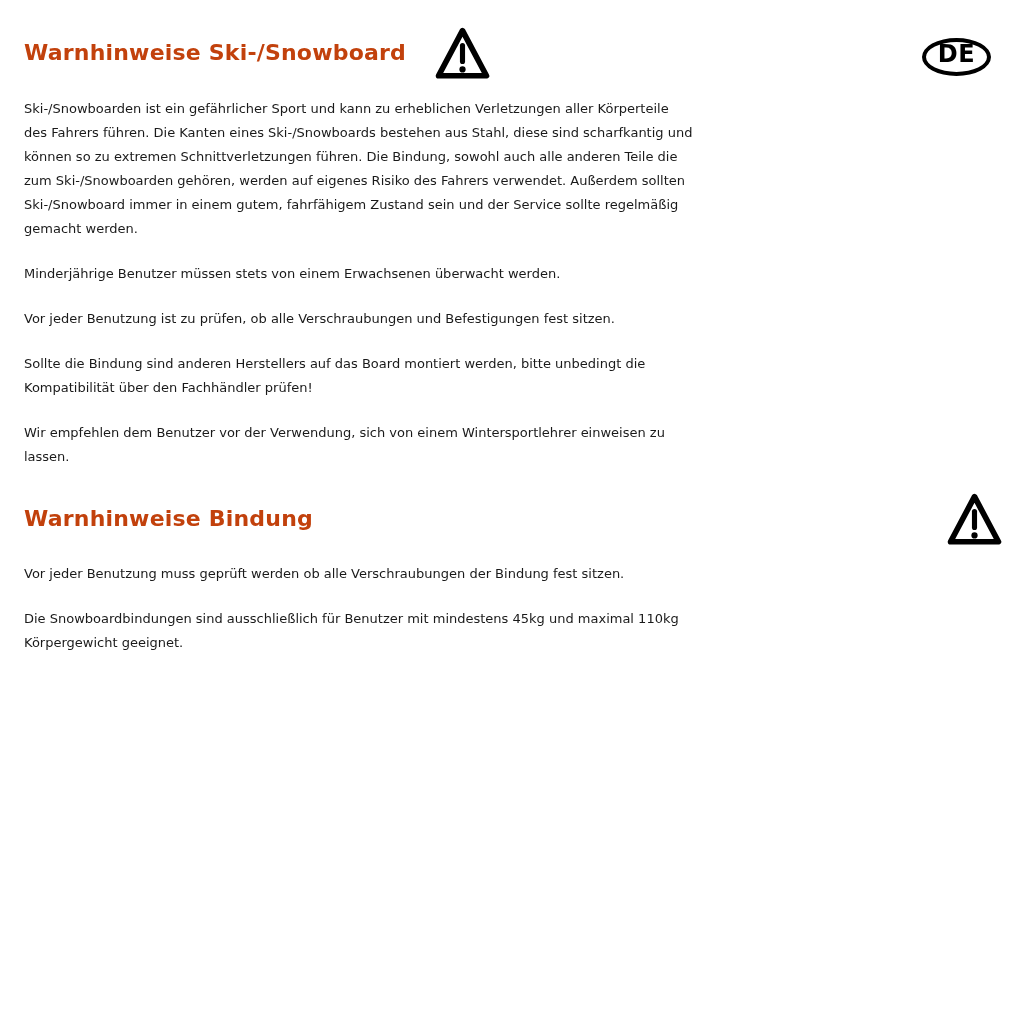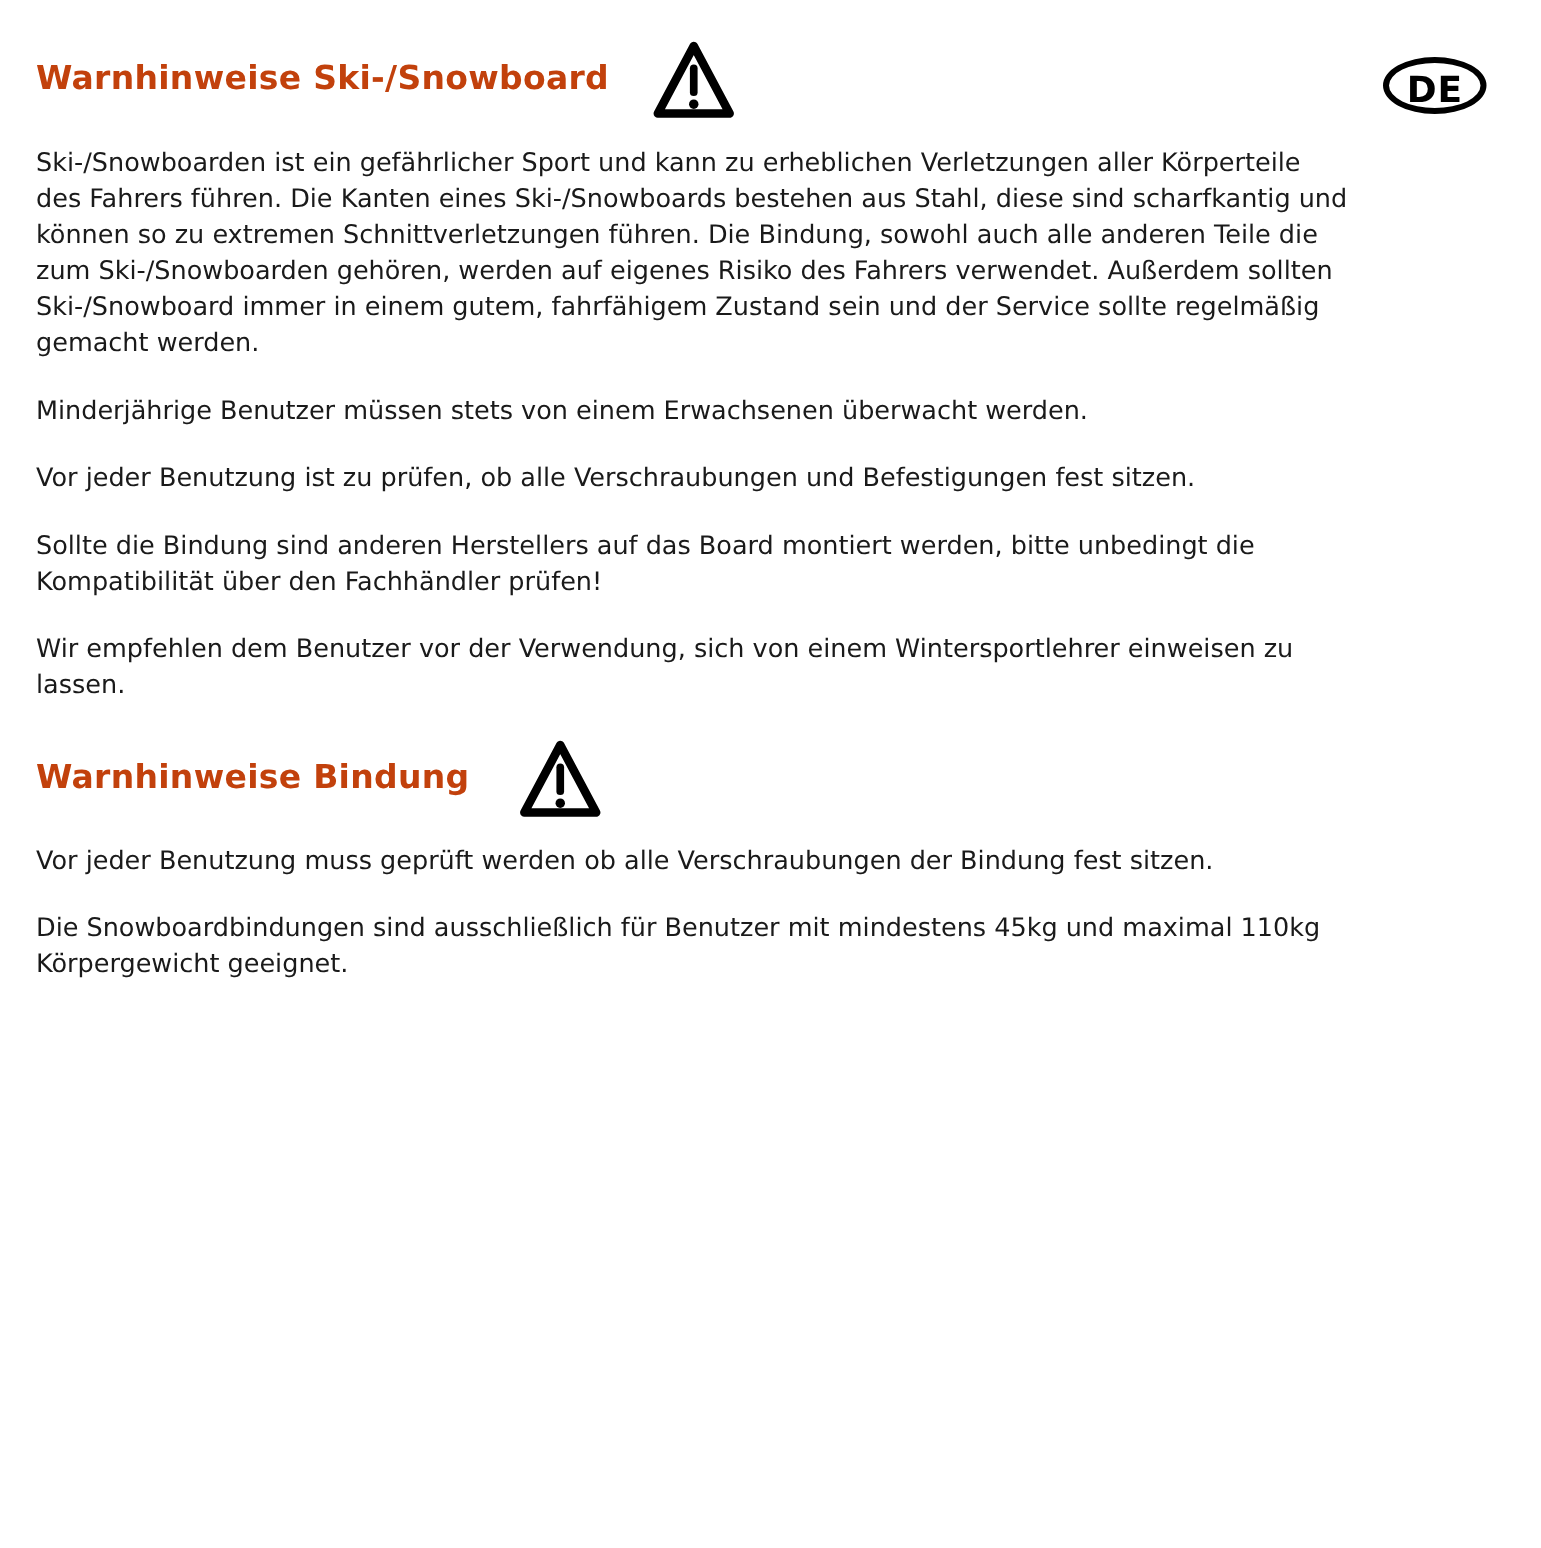--- a/index.html
+++ b/index.html
@@ -25,20 +25,21 @@
     display: flex;
     align-items: center;
     gap: 28px;
     height: 58px;
     margin: 0 0 15px 0;
   }
   .section-header.second {
     gap: 32px;
     margin-top: 0;
     margin-bottom: 14px;
+    justify-content: space-between;
   }
   h1 {
     margin: 0;
     font-size: 22px;
     line-height: 26px;
     font-weight: bold;
     color: #c2410c;
     letter-spacing: 0.2px;
     white-space: nowrap;
   }
@@ -48,36 +49,36 @@
     height: 57px;
     flex: 0 0 auto;
   }
   .warning-icon svg {
     display: block;
     width: 100%;
     height: 100%;
   }
   p.body-text {
     margin: 0 0 21px 0;
-    font-size: 17px;
+    font-size: 13px;
     line-height: 24px;
     white-space: pre-line;
     color: #1a1a1a;
   }
   .de-badge {
     position: absolute;
     top: 38px;
     right: 36px;
     box-sizing: border-box;
     width: 69px;
     height: 38px;
     border: 4px solid #000000;
     border-radius: 50%;
     display: flex;
-    align-items: flex-end;
+    align-items: flex-start;
     justify-content: center;
     background: #ffffff;
   }
   .de-badge span {
     font-size: 24px;
     font-weight: bold;
     color: #000000;
     letter-spacing: 0.5px;
     line-height: 1;
   }

